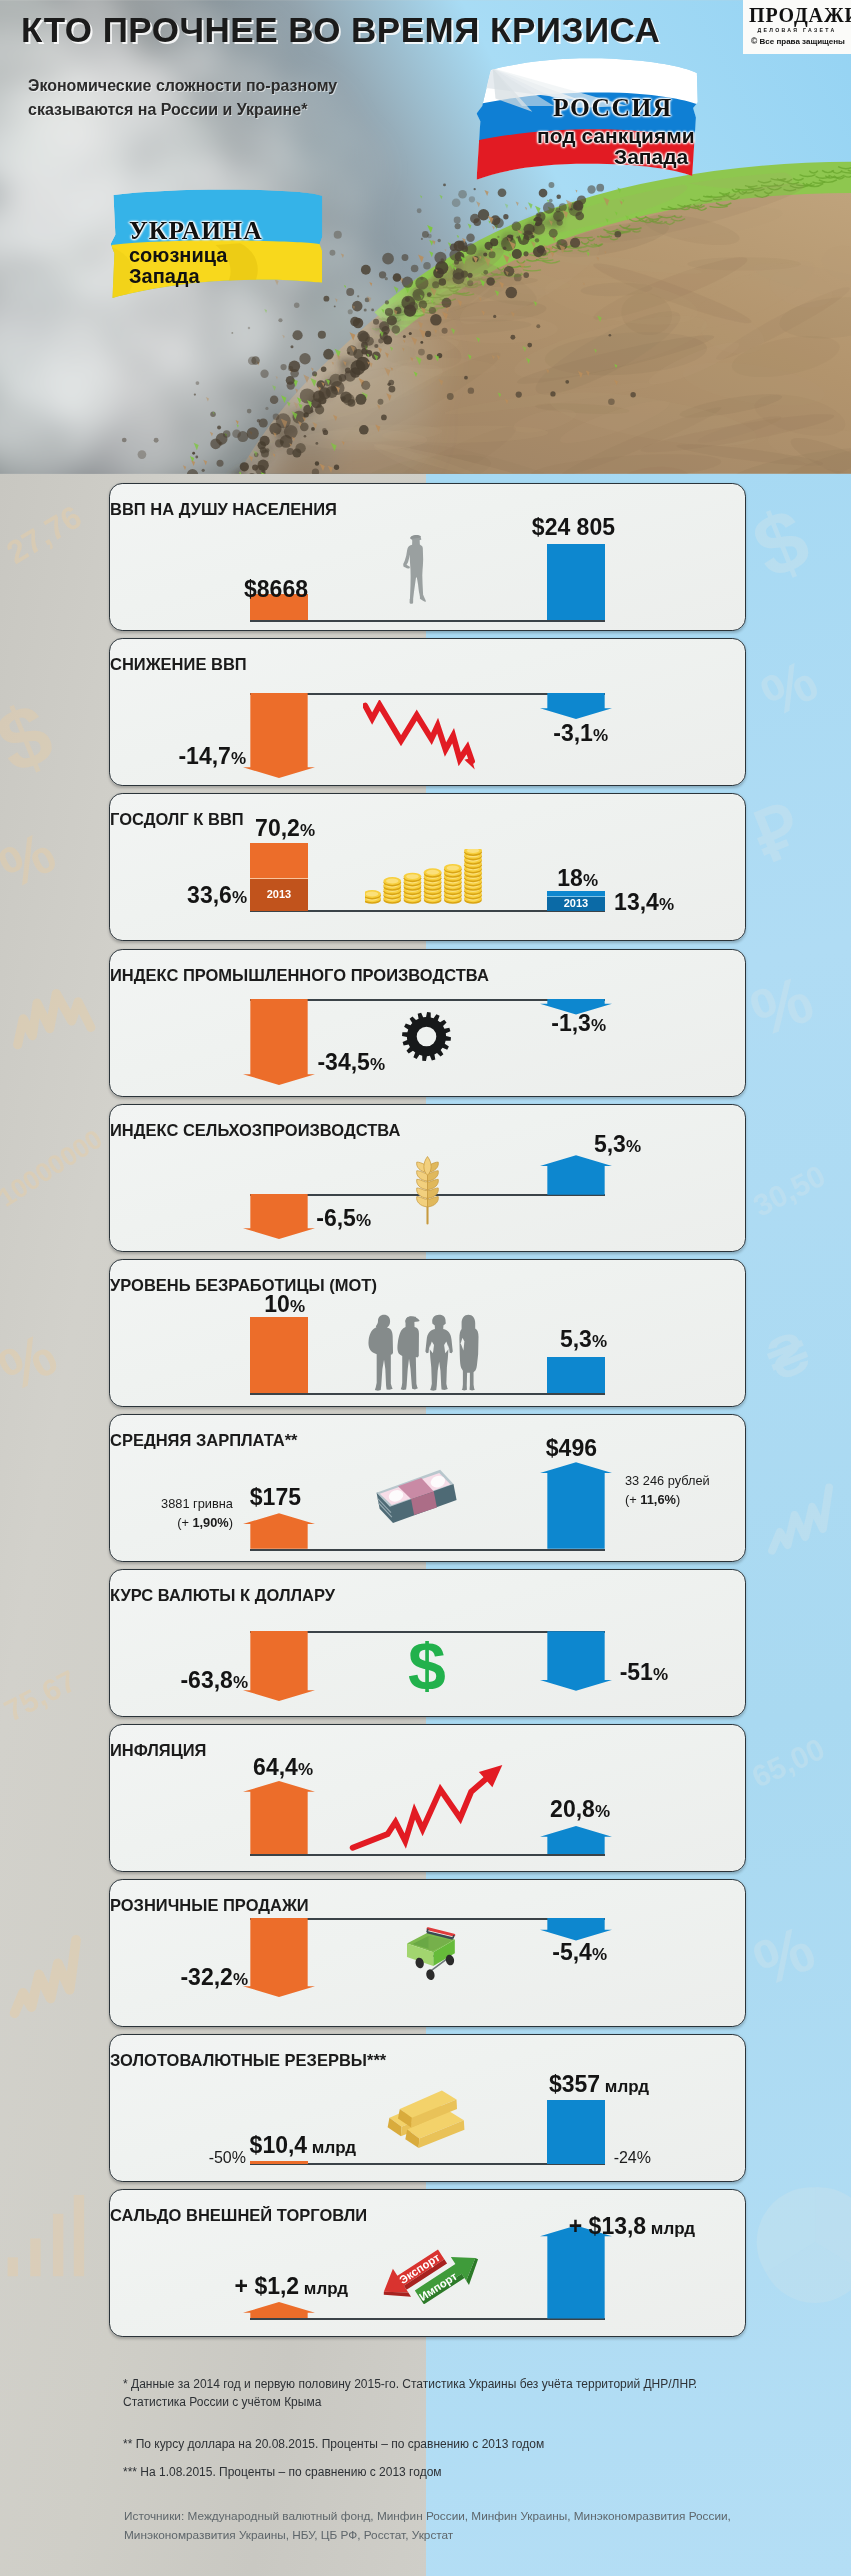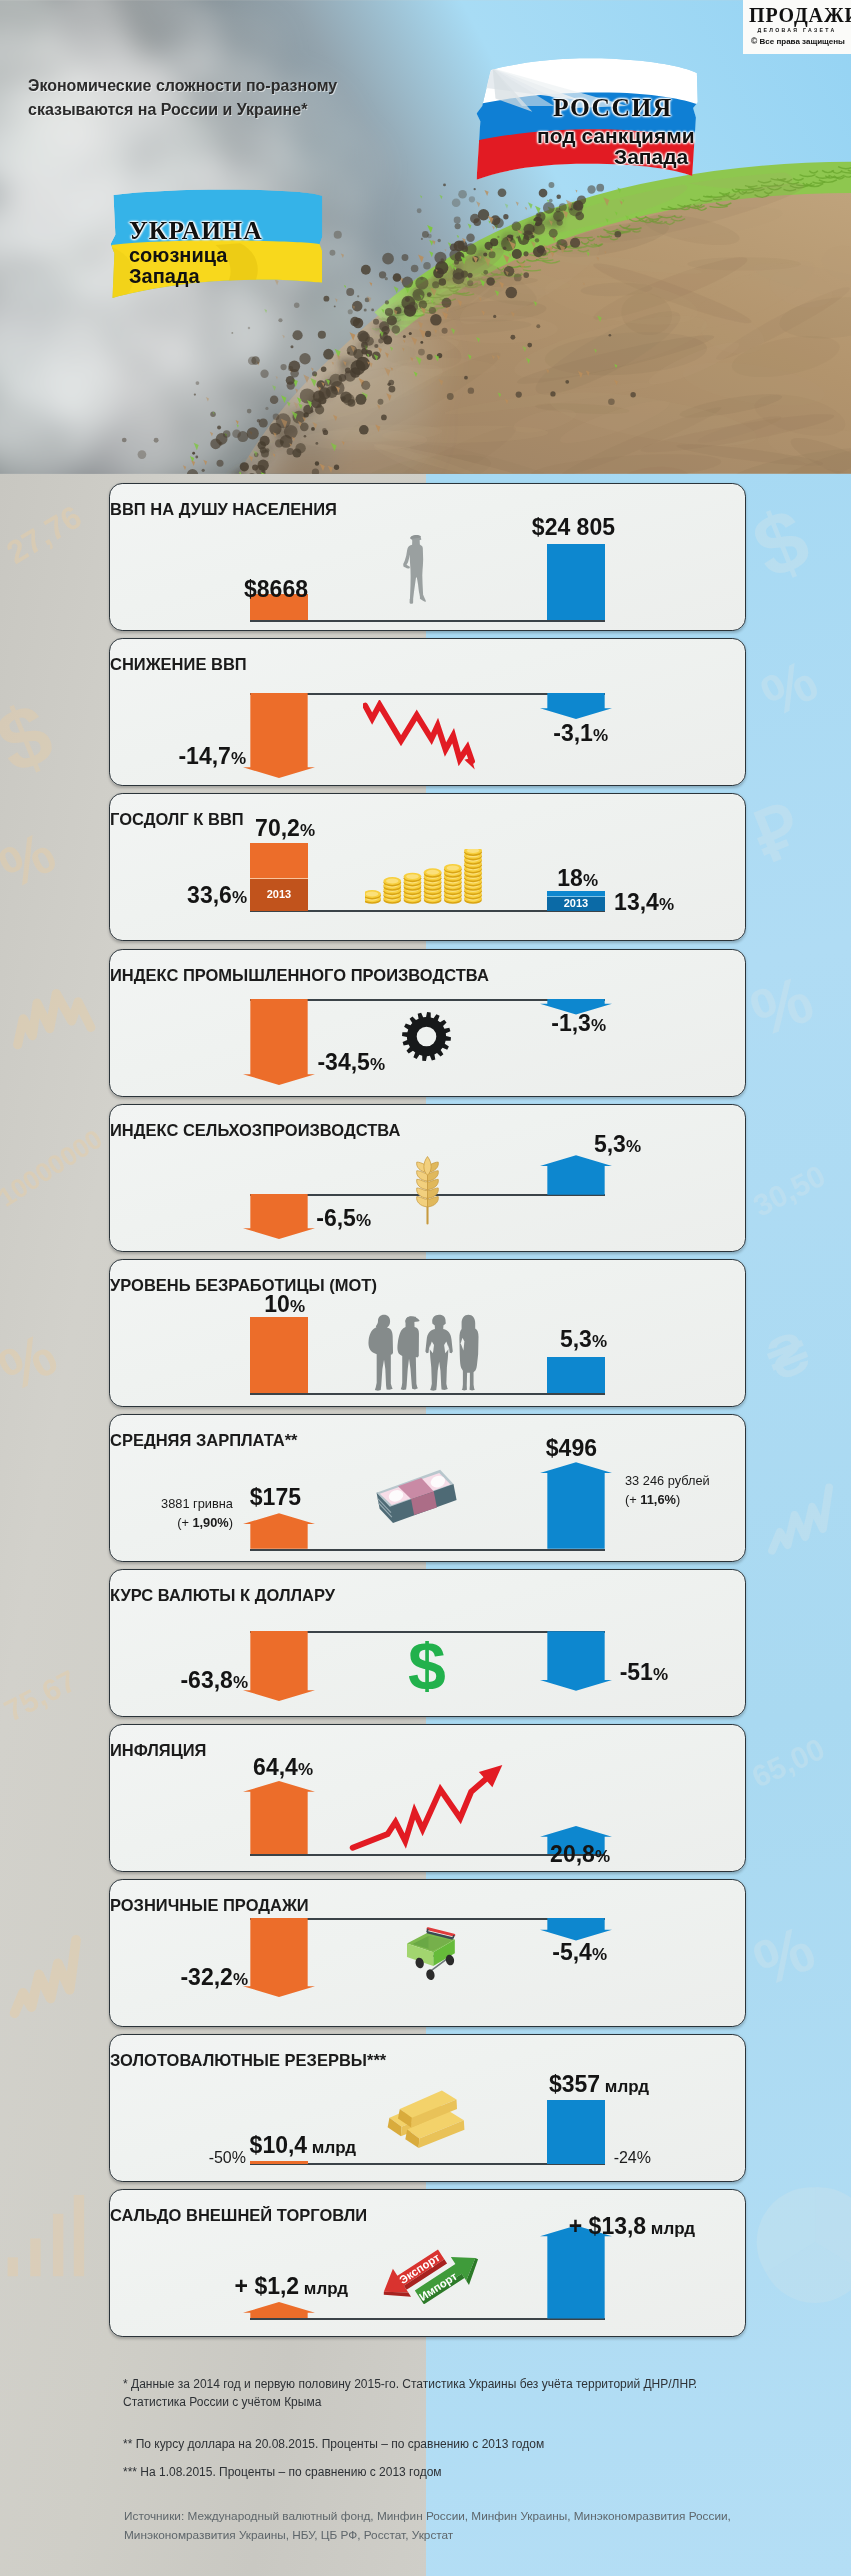--- a/index.html
+++ b/index.html
@@ -916,20 +916,21 @@
           <path d="M521,72 L563,118 L524,104 Z" fill="#d6dde1" fill-opacity="0.75"></path>
           <path d="M521,72 L586,112 L552,112 Z" fill="#dde4e8" fill-opacity="0.6"></path>
         </g>
         <g clip-path="url(#ufClip)">
           <path d="M120,206 C162,201 226,199 282,201 C314,202 333,204 341,207 L341,250 L338,258 L341,266 L341,299 C330,298 302,295 258,296 C202,297 152,306 119,315 L121,268 L117,258 L122,248 Z" fill="#35b3e8"></path>
           <path d="M118,259 C163,254 231,253 289,255 C321,256 337,257 341,259 L341,302 C330,301 302,298 258,299 C200,300 150,309 118,318 Z" fill="#f8d81c"></path>
           <path d="M228,259 C252,279 248,302 222,316 L258,314 C280,294 276,268 254,257 Z" fill="#e8c813" fill-opacity="0.7"></path>
           <path d="M120,262 C142,272 148,292 134,313 L118,316 L118,262 Z" fill="#ecd018" fill-opacity="0.55"></path>
         </g>
       </svg>
+    <div class="hero-title">КТО ПРОЧНЕЕ ВО ВРЕМЯ КРИЗИСА</div>
     <div class="hero-sub">
       <div>Экономические сложности по-разному</div>
       <div>сказываются на России и Украине*</div>
     </div>
     <div class="flag-label flag-title" style="left:553px;top:93px;font-size:25.5px;letter-spacing:1.5px;text-shadow:0 0 2.8px #fff,1.4px 0 1.9px #fff,-1.4px 0 1.9px #fff,0 1.4px 1.9px #fff,0 -1.4px 1.9px #fff">РОССИЯ</div>
     <div class="flag-label" style="left:537px;top:124px;font-size:21px;text-shadow:0 0 2.8px #fff,1.3px 0 1.9px #fff,-1.3px 0 1.9px #fff,0 1.3px 1.9px #fff,0 -1.3px 1.9px #fff">под санкциями</div>
     <div class="flag-label" style="left:614px;top:145px;font-size:21px;text-shadow:0 0 2.8px #fff,1.3px 0 1.9px #fff,-1.3px 0 1.9px #fff,0 1.3px 1.9px #fff,0 -1.3px 1.9px #fff">Запада</div>
 
     <div class="flag-label flag-title" style="left:129px;top:216px;font-size:25.5px;letter-spacing:1.1px;text-shadow:0 0 2.8px #fff,1.4px 0 1.9px #fff,-1.4px 0 1.9px #fff,0 1.4px 1.9px #fff,0 -1.4px 1.9px #fff">УКРАИНА</div>
     <div class="flag-label" style="left:129px;top:244px;font-size:20px">союзница</div>
@@ -1220,21 +1221,21 @@
       <div class="card" style="top: 1724px;">
         <div class="axis" style="left: 140px; top: 129px; width: 355px;"></div>
         <svg width="72" height="73" viewBox="0 0 76.6 77.4" style="position: absolute; left: 133px; top: 56px;">
           <path d="M38.3,0 L76.6,11.4 L68.8,11.4 L68.8,77.4 L7.8,77.4 L7.8,11.4 L0,11.4 Z" fill="#ec6d2a"></path>
         </svg>
         <svg width="72" height="28" viewBox="0 0 76.6 29.799999999999997" style="position: absolute; left: 430px; top: 101px;">
           <path d="M38.3,0 L76.6,11.4 L68.8,11.4 L68.8,29.799999999999997 L7.8,29.799999999999997 L7.8,11.4 L0,11.4 Z" fill="#0d87cf"></path>
         </svg>
         <div class="ctitle" style="top: 16px;">ИНФЛЯЦИЯ</div>
         <div class="val" style="top: 31px; right: 432px;"><span>64,4</span><span class="pc">%</span></div>
-        <div class="val" style="top: 73px; right: 135px; margin-top: 45px;"><span>20,8</span><span class="pc">%</span></div>
+        <div class="val" style="top: 73px; right: 135px;"><span>20,8</span><span class="pc">%</span></div>
         <svg width="161" height="93" viewBox="0 0 170 98" style="position: absolute; left: 237px; top: 36px;">
           <path d="M6,91.5 L42.9,77 L51.2,64.3 L61.5,84.4 L71.3,53.1 L79.8,71.9 L98.7,30.1 L119.5,60.3 L131.1,32.4 L150,16" stroke="#e21b23" stroke-width="6.2" fill="none" stroke-linejoin="miter" stroke-linecap="round"></path>
           <path d="M164,4.2 L139.2,11.4 L153.5,27.5 Z" fill="#e21b23"></path>
         </svg>
       </div>
       <div class="card" style="top: 1879px;">
         <div class="axis" style="left: 140px; top: 38px; width: 355px;"></div>
         <svg width="72" height="79" viewBox="0 0 76.6 83.9" style="position: absolute; left: 133px; top: 38px;">
           <path d="M7.8,0 L68.8,0 L68.8,72.5 L76.6,72.5 L38.3,83.9 L0,72.5 L7.8,72.5 Z" fill="#ec6d2a"></path>
         </svg>

